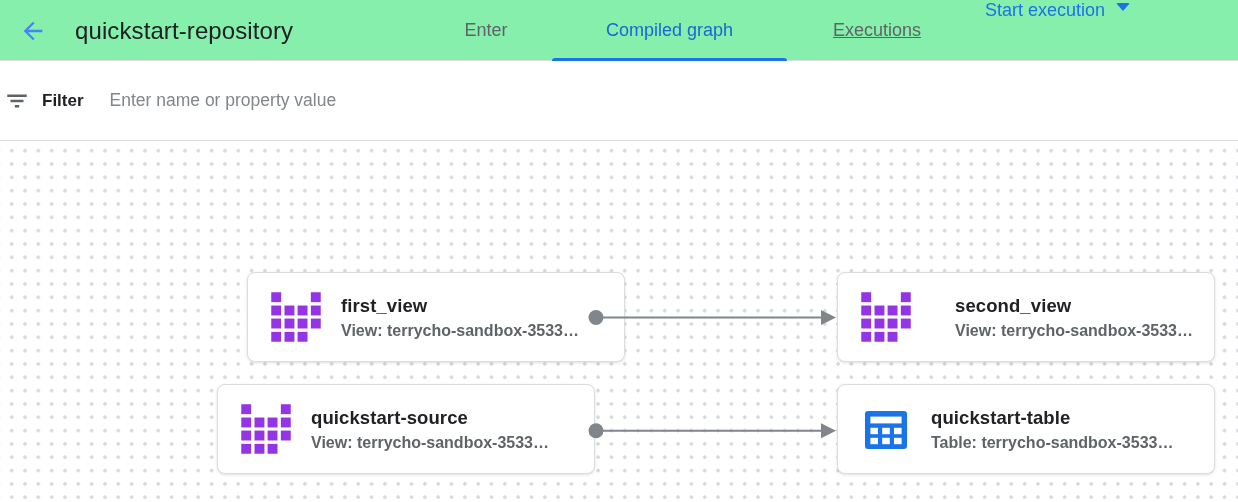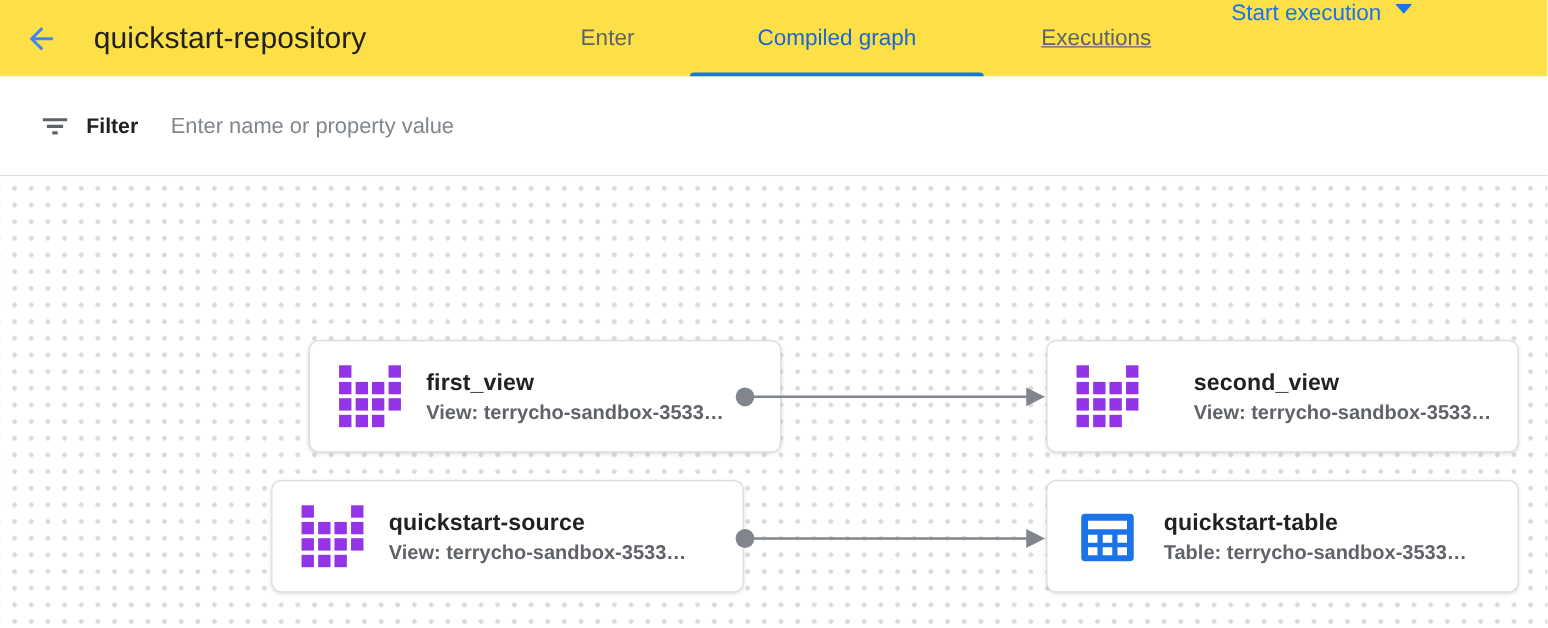--- a/index.html
+++ b/index.html
@@ -9,21 +9,21 @@
     background: #fff;
     color: #202124;
   }
   .app { width: 1238px; height: 502px; display: flex; flex-direction: column; }
 
   
   .header {
     position: relative;
     height: 61px;
     flex: 0 0 61px;
-    background: #fde047;
+    background: #86efac;
     border-bottom: 1px solid #dadce0;
   }
   .back-button {
     position: absolute; left: 16px; top: 14px;
     width: 34px; height: 34px;
     background: transparent; border: none; cursor: pointer;
     display: flex; align-items: center; justify-content: center;
   }
   .page-title {
     position: absolute; left: 75px; top: 0; height: 61px;
@@ -60,21 +60,21 @@
     border-top: 8px solid #1a73e8;
     border-radius: 2px;
   }
 
   
   .filter-bar {
     height: 80px; flex: 0 0 80px;
     background: #fff;
     border-bottom: 1px solid #dadce0;
     display: flex; align-items: center;
-    padding: 0 24px 0 31px;
+    padding: 0 24px 0 4px;
   }
   .filter-label {
     font-size: 17px; font-weight: 600; color: #202124;
     margin-left: 12px; white-space: nowrap;
   }
   .filter-input {
     flex: 1; margin-left: 26px;
     border: none; outline: none; background: transparent;
     font-family: "Liberation Sans", sans-serif;
     font-size: 17.5px; color: #202124;

